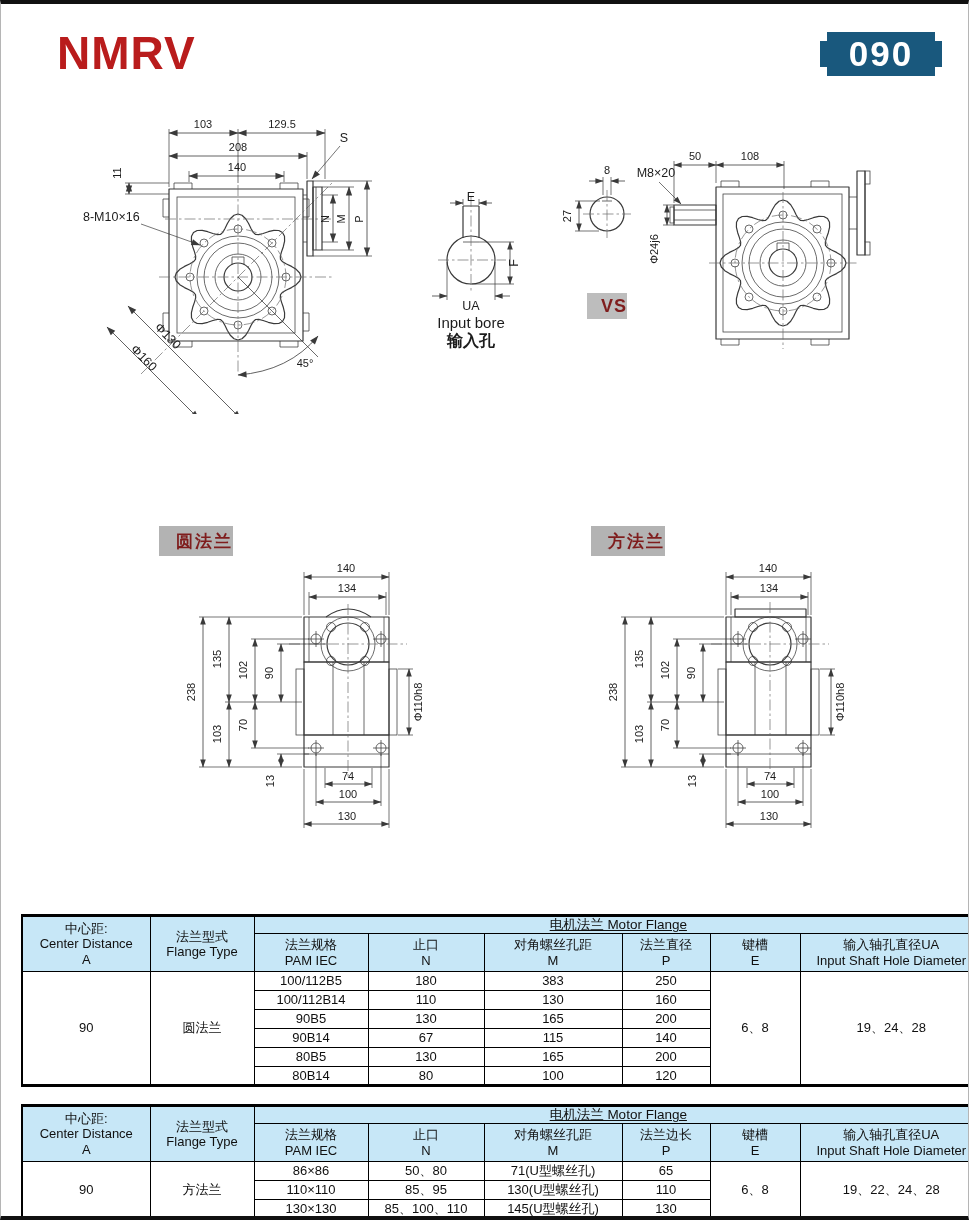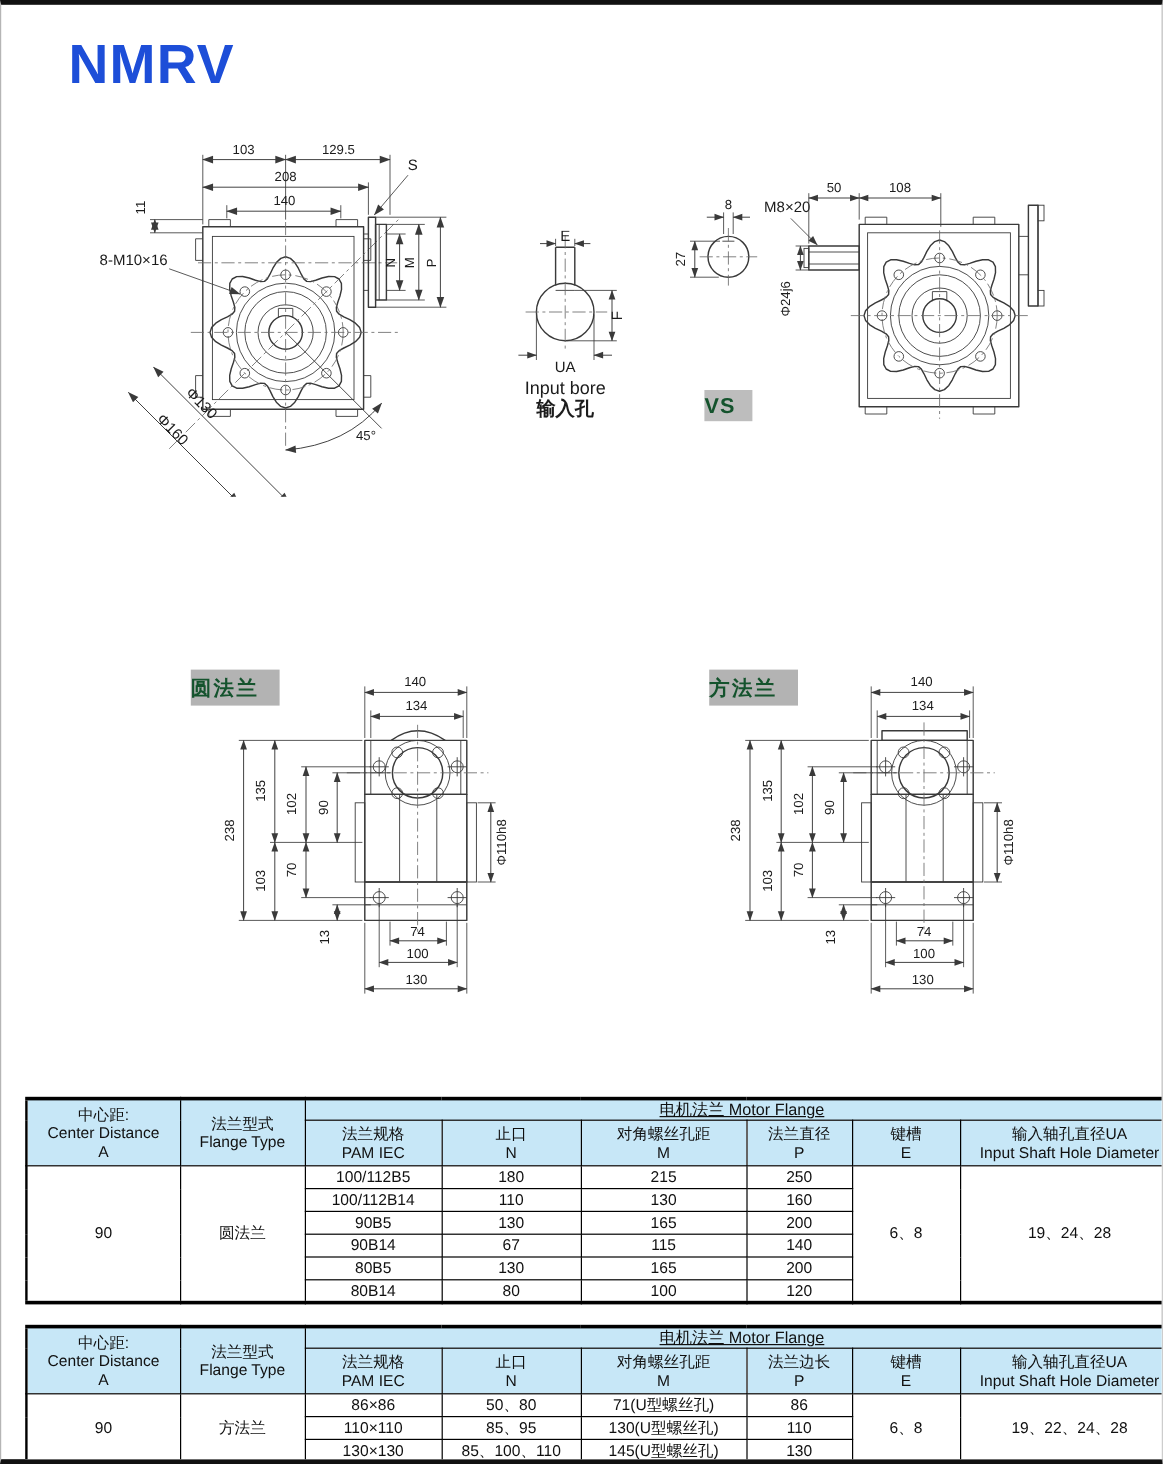--- a/index.html
+++ b/index.html
@@ -1,25 +1,25 @@
 <!DOCTYPE html>
 <html><head>
 <meta charset="utf-8">
 <style>
   html,body{margin:0;padding:0;background:#e8e8e8;font-family:"Liberation Sans",sans-serif;}
   .page{position:relative;width:969px;height:1220px;background:#fff;margin:0 auto;
         border-top:4px solid #111;border-bottom:4px solid #111;box-sizing:border-box;
         border-left:1px solid #b5b5b5;border-right:1px solid #b5b5b5;overflow:hidden;}
-  .title{position:absolute;left:56px;top:22px;font-size:46px;font-weight:bold;color:#1d4ed8;letter-spacing:1px;}
+  .title{position:absolute;left:56px;top:22px;font-size:46px;font-weight:bold;color:#b91c1c;letter-spacing:1px;}
   .badge{position:absolute;left:826px;top:28px;width:108px;height:44px;background:#19587d;color:#fff;
          display:flex;align-items:center;justify-content:center;font-size:35px;font-weight:bold;letter-spacing:2px;}
   .badge::before,.badge::after{content:"";position:absolute;width:7px;height:26px;background:#19587d;top:9px;}
   .badge::before{left:-7px}.badge::after{right:-7px}
-  .stamp{position:absolute;background:#b3b3b3;color:#14532d;font-weight:bold;font-size:17px;
-         display:flex;align-items:center;justify-content:flex-start;letter-spacing:2px;margin-top:32px;}
+  .stamp{position:absolute;background:#b3b3b3;color:#7f1d1d;font-weight:bold;font-size:17px;
+         display:flex;align-items:center;justify-content:flex-end;letter-spacing:2px;}
   .stamp.vs{background:#bdbdbd;font-size:18px;letter-spacing:1px;}
   .drw{position:absolute;}
   .ol{fill:none;stroke:#3a3a3a;stroke-width:1.2;stroke-linejoin:round;}
   .tl{fill:none;stroke:#3a3a3a;stroke-width:.75;}
   .cl{fill:none;stroke:#6a6a6a;stroke-width:.7;stroke-dasharray:11 3 2.5 3;}
   .dim{fill:none;stroke:#3a3a3a;stroke-width:.8;}
   .ext{fill:none;stroke:#3a3a3a;stroke-width:.7;}
   text{font-family:"Liberation Sans",sans-serif;}
   .dt{font-size:11px;fill:#1c1c1c;}
   .dt2{font-size:12.5px;fill:#1c1c1c;}
@@ -31,20 +31,23 @@
   .spec td{border:1px solid #000;padding:0;line-height:1.18;font-size:13px;white-space:pre-line;overflow:hidden;}
   .spec .hd{background:#c7e7f7;}
   .spec .mh{font-size:13.5px;text-decoration:underline;}
 </style>
 </head>
 <body>
 
 <div class="page">
 
   <div class="title">NMRV</div>
+  <div class="badge">
+    <span>090</span>
+  </div>
 
   <svg class="drw" style="left:80px;top:95px" width="330" height="315" viewBox="0 0 330 315">
     <defs>
       <marker id="fv" viewBox="0 0 10 10" refX="9.5" refY="5" markerWidth="11" markerHeight="9" orient="auto-start-reverse" markerUnits="userSpaceOnUse">
         <path d="M0,1.5 L10,5 L0,8.5 Z" fill="#3a3a3a"></path>
       </marker>
     </defs>
     <g>
       <rect class="ol" x="88" y="90" width="134" height="152"></rect>
       <rect class="tl" x="96" y="98" width="118" height="136"></rect>
@@ -430,21 +433,21 @@
       <td class="hd">键槽
 E</td>
       <td class="hd">输入轴孔直径UA
 Input Shaft Hole Diameter</td>
     </tr>
     <tr style="height:19px">
       <td rowspan="6">90</td>
       <td rowspan="6">圆法兰</td>
       <td>100/112B5</td>
       <td>180</td>
-      <td>215</td>
+      <td>383</td>
       <td>250</td>
       <td rowspan="6">6、8</td>
       <td rowspan="6">19、24、28</td>
     </tr>
     <tr style="height:19px">
       <td>100/112B14</td>
       <td>110</td>
       <td>130</td>
       <td>160</td>
     </tr>
@@ -508,21 +511,21 @@
 E</td>
       <td class="hd">输入轴孔直径UA
 Input Shaft Hole Diameter</td>
     </tr>
     <tr style="height:19px">
       <td rowspan="3">90</td>
       <td rowspan="3">方法兰</td>
       <td>86×86</td>
       <td>50、80</td>
       <td>71(U型螺丝孔)</td>
-      <td>86</td>
+      <td>65</td>
       <td rowspan="3">6、8</td>
       <td rowspan="3">19、22、24、28</td>
     </tr>
     <tr style="height:19px">
       <td>110×110</td>
       <td>85、95</td>
       <td>130(U型螺丝孔)</td>
       <td>110</td>
     </tr>
     <tr style="height:19px">

